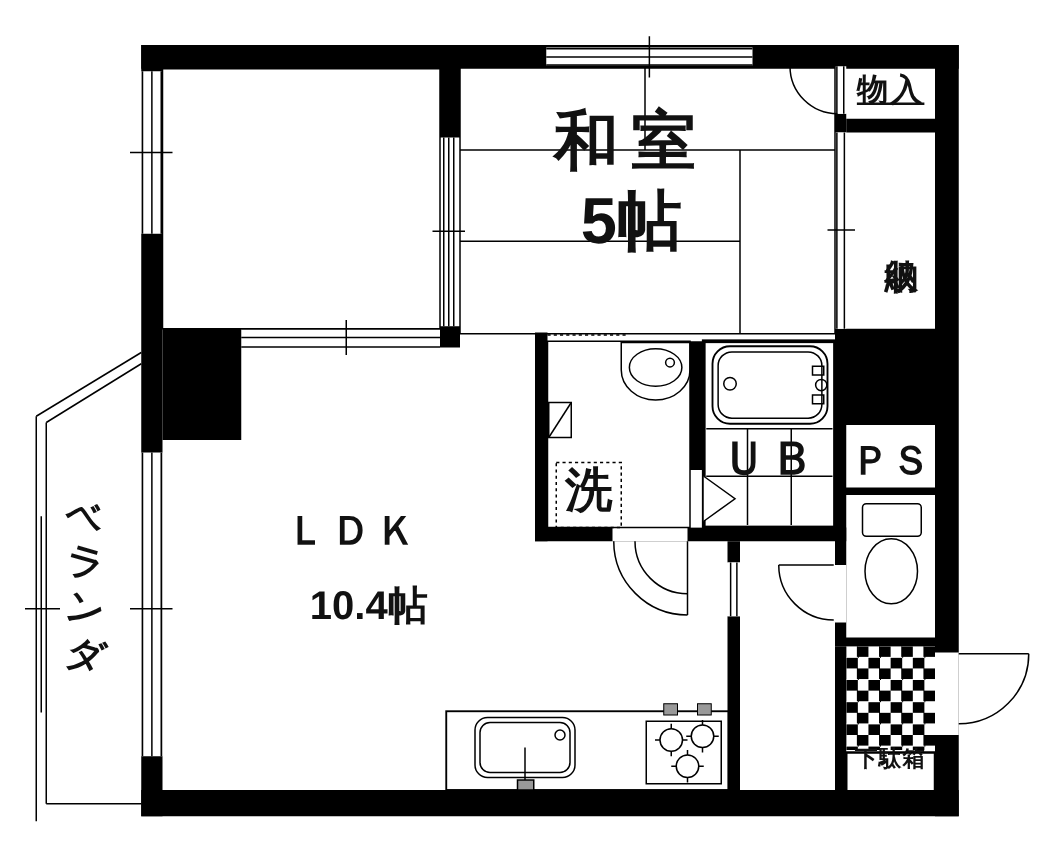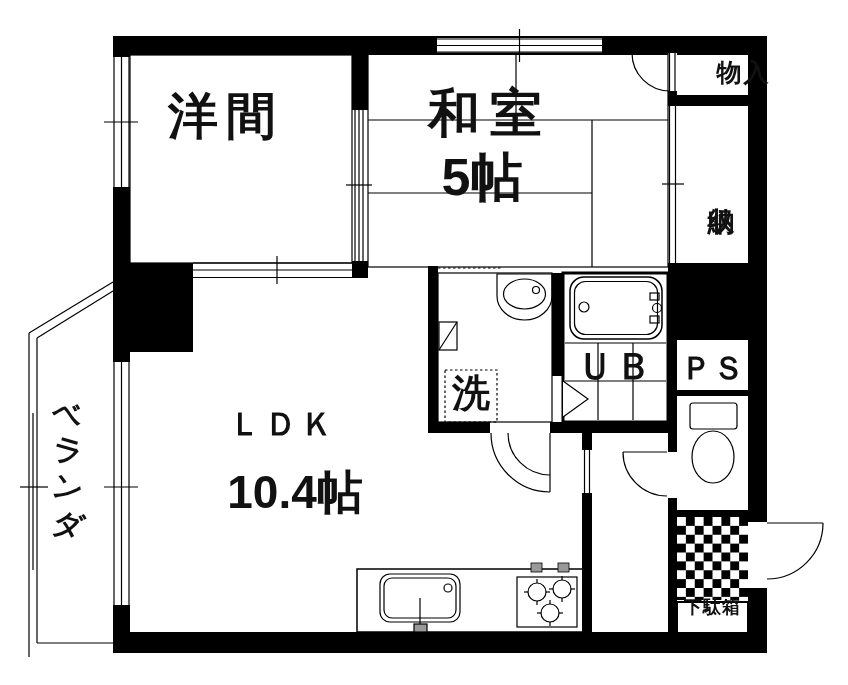--- a/index.html
+++ b/index.html
@@ -200,29 +200,28 @@
           <path d="M113 291 L37 338"></path>
         <path d="M29 333 V657"></path>
           <path d="M37 338 V643"></path>
         <path d="M33 413 V570"></path>
           <path d="M20 487 H48"></path>
         <path d="M37 643 H113"></path>
       </g>
     </g>
   </svg>
 
-  <div class="lbl" style="left:146px;top:90px;width:160px;font-size:50px;letter-spacing:8px;">洋間</div>
-
-  <div class="lbl" style="left:400px;top:86px;width:180px;font-size:52px;letter-spacing:10px;">和室</div>
-  <div class="lbl" style="left:392px;top:150px;width:180px;font-size:52px;">5帖</div>
+
+  <div class="lbl" style="left:415px;top:86px;width:180px;font-size:52px;letter-spacing:10px;">和室</div>
+  <div class="lbl" style="left:415px;top:150px;width:180px;font-size:52px;">5帖</div>
 
   <div class="lbl" style="left:188px;top:408px;width:190px;font-size:32px;letter-spacing:4px;">ＬＤＫ</div>
-  <div class="lbl" style="left:190px;top:468px;width:210px;font-size:46px;">10.4帖</div>
-
-  <div class="lbl" style="left:708px;top:59px;width:71px;font-size:25px;letter-spacing:2px;">物入</div>
+  <div class="lbl" style="left:190px;top:468px;width:210px;font-size:32px;">10.4帖</div>
+
+  <div class="lbl" style="left:677px;top:59px;width:71px;font-size:25px;letter-spacing:2px;text-decoration:underline;">物入</div>
 
   <div class="lbl closet-v" style="left:690px;top:138px;width:45px;height:95px;font-size:27px;">収納</div>
 
   <div class="lbl" style="left:563px;top:348px;width:105px;font-size:37px;letter-spacing:2px;">ＵＢ</div>
 
   <div class="lbl" style="left:677px;top:352px;width:71px;font-size:32px;">ＰＳ</div>
 
   <div class="lbl" style="left:445px;top:374px;width:52px;font-size:38px;">洗</div>
 
   <div class="lbl" style="left:677px;top:598px;width:71px;font-size:18px;letter-spacing:1px;">下駄箱</div>

